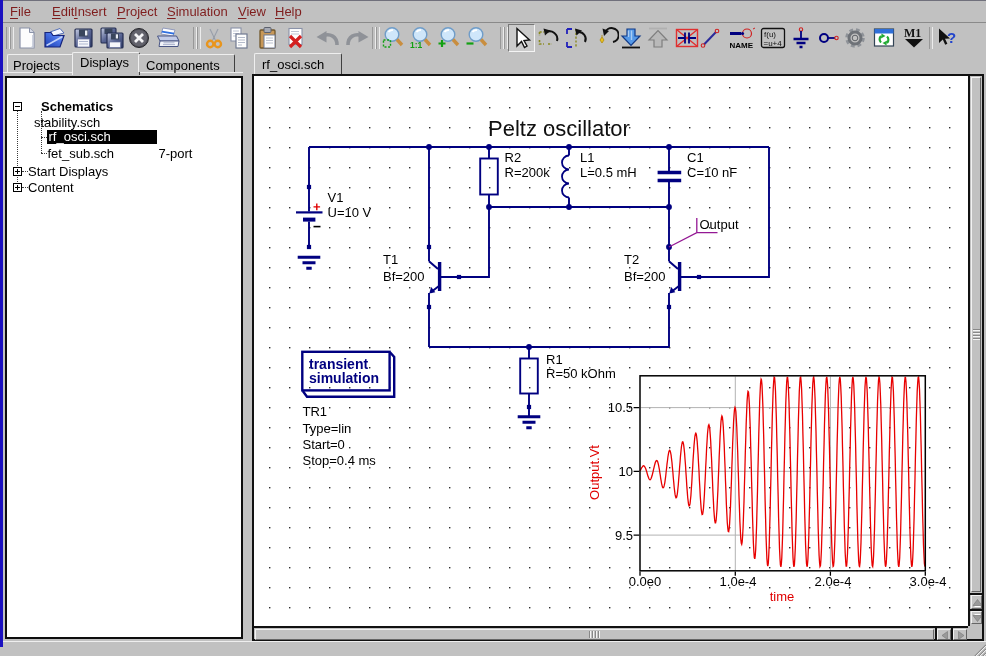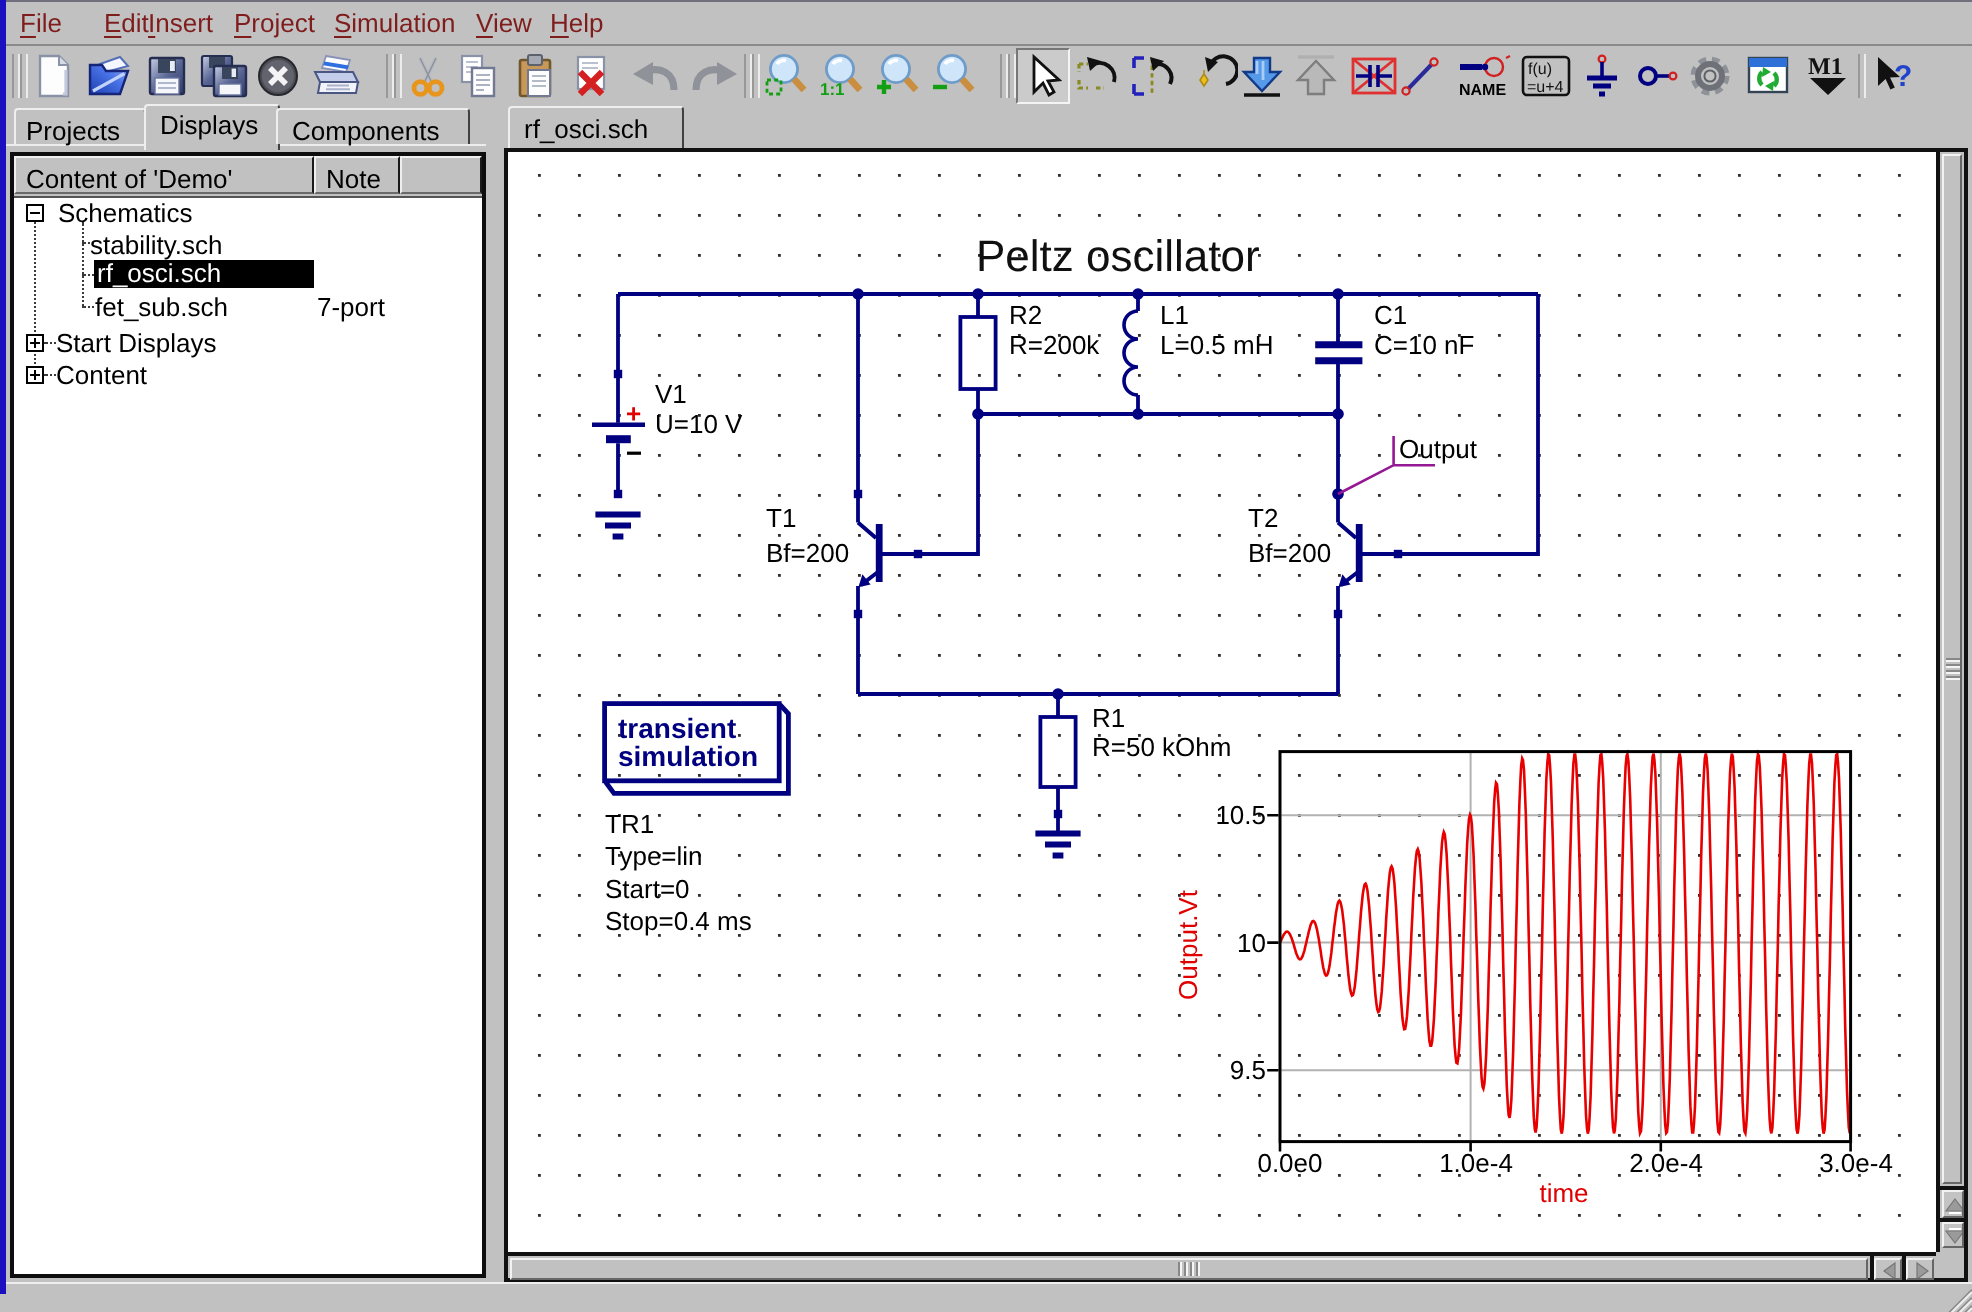--- a/index.html
+++ b/index.html
@@ -262,46 +262,37 @@
       <span style="position:absolute;left:7px;top:2px;">Displays</span>
     </div>
  <div class="tab" style="left:138px;top:2px;width:95px;height:17px;">
       <span style="position:absolute;left:7px;top:3px;">Components</span>
     </div>
  <div class="tab" style="left:254px;top:1px;width:86px;height:20px;">
       <span style="position:absolute;left:7px;top:3px;">rf_osci.sch</span>
     </div>
 </div>
 <div class="abs" id="leftpanel">
- <div id="lphead">
-  <div class="hcell" style="left:0px;width:150px;">
-        <span style="position:absolute;left:5px;top:3px;">Content of 'Demo'</span>
-      </div>
-  <div class="hcell" style="left:150px;width:43px;">
-        <span style="position:absolute;left:5px;top:3px;">Note</span>
-      </div>
-  <div class="hcell" style="left:193px;width:41px;"></div>
- </div>
  <div class="dotv" style="left:10px;top:33px;height:77px;"></div>
  <div class="doth" style="left:15px;top:93px;width:6px;"></div>
  <div class="doth" style="left:15px;top:109px;width:6px;"></div>
  <div class="dotv" style="left:34px;top:33px;height:42px;"></div>
  <div class="doth" style="left:34px;top:43px;width:6px;"></div>
  <div class="doth" style="left:34px;top:59px;width:6px;"></div>
  <div class="doth" style="left:34px;top:75px;width:6px;"></div>
  <div class="ebox" style="left:6px;top:24px;"></div>
  <div style="position:absolute;left:8px;top:28px;width:5px;height:1.2px;background:#000;"></div>
  <div class="ebox" style="left:6px;top:89px;"></div>
  <div style="position:absolute;left:8px;top:93px;width:5px;height:1.2px;background:#000;"></div>
  <div style="position:absolute;left:10px;top:91px;width:1.2px;height:5px;background:#000;"></div>
  <div class="ebox" style="left:6px;top:105px;"></div>
  <div style="position:absolute;left:8px;top:109px;width:5px;height:1.2px;background:#000;"></div>
  <div style="position:absolute;left:10px;top:107px;width:1.2px;height:5px;background:#000;"></div>
- <div class="trtext" style="left:22px;top:21px;">Schematics</div>
- <div class="trtext" style="left:38px;top:36.5px;text-align:center;">stability.sch</div>
+ <div class="trtext" style="left:34px;top:21px;font-weight:bold;">Schematics</div>
+ <div class="trtext" style="left:27px;top:36.5px;text-align:center;">stability.sch</div>
  <div style="position:absolute;left:40px;top:52.3px;width:110px;height:14px;background:#000;"></div>
  <div class="trtext" style="left:41.5px;top:51px;color:#fff;">rf_osci.sch</div>
  <div class="trtext" style="left:40.5px;top:68px;">fet_sub.sch</div>
  <div class="trtext" style="left:151.5px;top:68px;">7-port</div>
  <div class="trtext" style="left:21px;top:85.5px;">Start Displays</div>
  <div class="trtext" style="left:21px;top:101.5px;">Content</div>
 </div>
 <div class="abs" id="canvasframe">
 <svg id="schsvg" width="714" height="550" viewBox="254 76 714 550">
  <defs>

